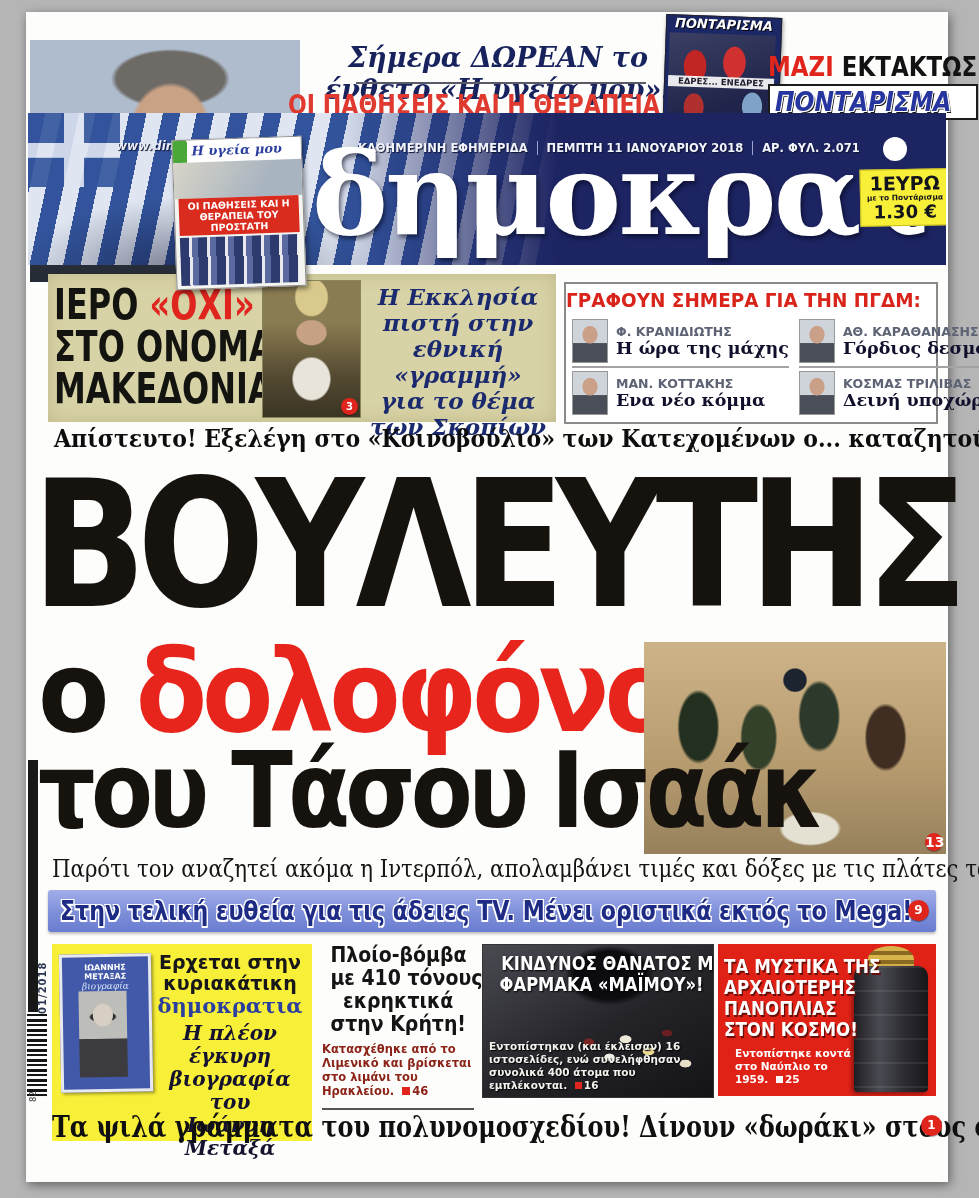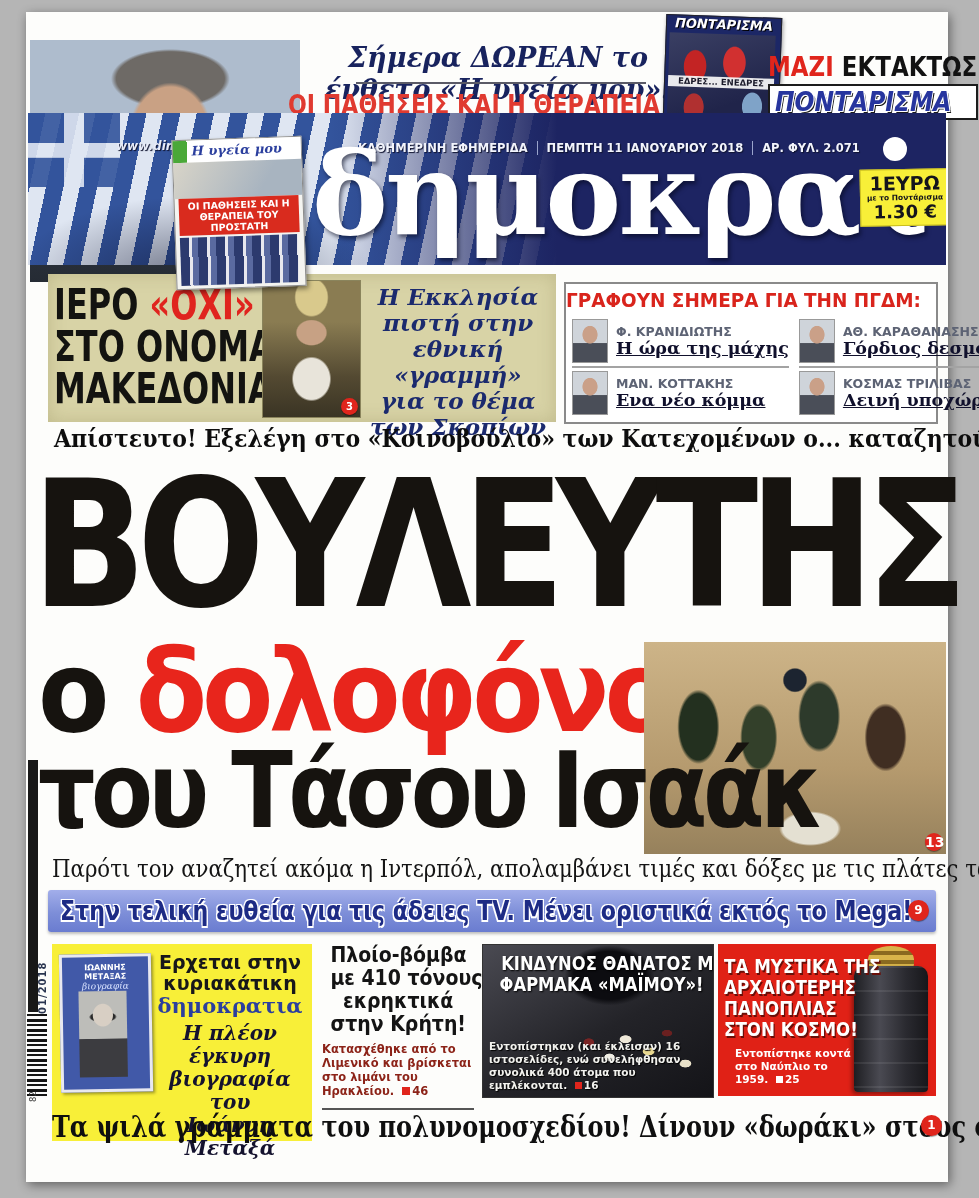--- a/index.html
+++ b/index.html
@@ -99,21 +99,21 @@
      margin-top:4px;}
   .colbox-title .sx{transform:scaleX(.92);}
   .colgrid{position:absolute;left:6px;top:32px;width:358px;height:102px;display:grid;
      grid-template-columns:1fr 1fr;grid-template-rows:1fr 1fr;column-gap:10px;}
   .colcell{display:flex;align-items:center;gap:8px;padding:3px 0;}
   .colcell.r1{border-bottom:2px solid #a3a3a3;}
   .colphoto{width:34px;height:42px;border:1px solid #999;flex:0 0 34px;
      background:radial-gradient(12px 14px at 50% 35%,#caa088 0 60%,transparent 66%),
        linear-gradient(180deg,#cfd4da 0 55%,#4a4e58 56%);}
   .colname{font:bold 12.5px/15px "DejaVu Sans",sans-serif;color:#5d6374;white-space:nowrap;}
-  .coltitle{font:bold 17.5px/19px "DejaVu Serif",serif;color:#10102c;white-space:nowrap;text-decoration:underline;}
+  .coltitle{font:bold 17.5px/19px "DejaVu Serif",serif;color:#10102c;white-space:nowrap;}
 
   
   .kicker{left:28px;top:412px;font:bold 25px/30px "DejaVu Serif",serif;color:#0d0d0d;}
   .kicker .sx{transform:scaleX(.88);}
   .h1{left:6px;top:444px;font:bold 150px/150px "DejaVu Sans",sans-serif;color:#16130f;
       letter-spacing:-9px;}
   .h1 .sx{transform:scale(1,1.18);}
   .h2{left:12px;top:622px;font:bold 104px/104px "DejaVu Sans",sans-serif;color:#16130f;
       letter-spacing:-5px;}
   .h2 .sx{transform:scale(1,1.1);}

